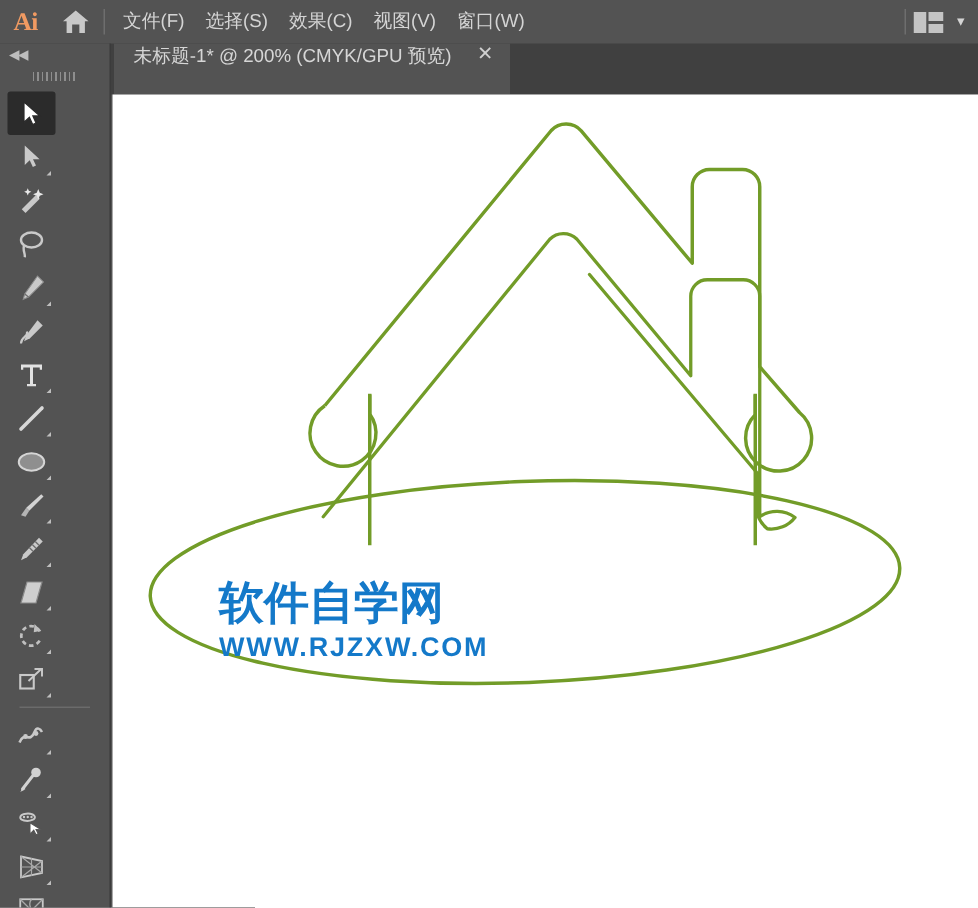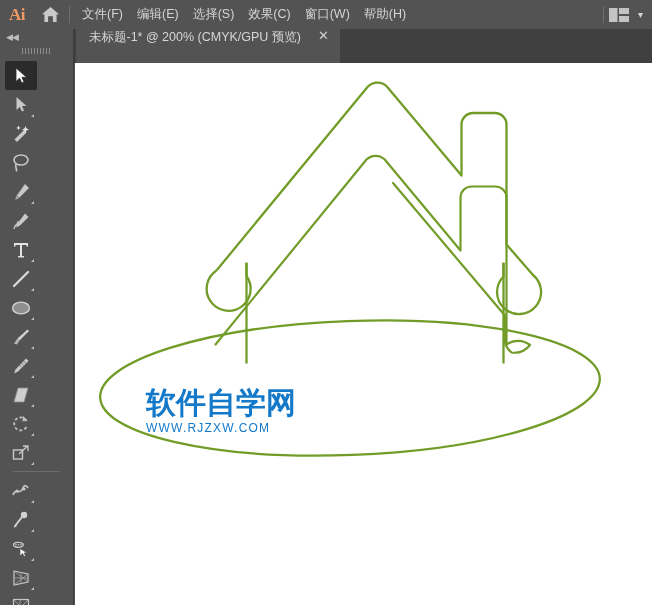--- a/index.html
+++ b/index.html
@@ -113,21 +113,21 @@
     position: absolute; left: 71px; top: 327px;
     user-select: none; pointer-events: none;
   }
   #wm-cn {
     color: #1479c9; font-size: 30px; font-weight: bold;
     font-family: Liberation Mono, monospace;
     letter-spacing: 0px; line-height: 1.05;
     text-shadow: 1px 1px 0 rgba(255,255,255,0.7);
   }
   #wm-url {
-    color: #1479c9; font-size: 12px; font-weight: normal;
+    color: #1479c9; font-size: 18px; font-weight: bold;
     font-family: "Liberation Sans", "DejaVu Sans", sans-serif;
     letter-spacing: 1.2px; margin-top: -1px;
   }
 </style>
 </head>
 <body>
 
 <div id="app">
 
   <div id="menubar">
@@ -136,25 +136,24 @@
     <div id="home-btn">
       <svg width="19" height="17" viewBox="0 0 19 17">
         <path d="M9.5 1 L18 8.2 L15.6 8.2 L15.6 16 L11.9 16 L11.9 10.3 L7.1 10.3 L7.1 16 L3.4 16 L3.4 8.2 L1 8.2 Z" fill="#c9c9c9"></path>
       </svg>
     </div>
 
     <div class="mb-sep"></div>
 
     <div id="menu-items">
       <div class="menu-item">文件(F)</div>
-      <div class="menu-item">编辑(E)</div>
       <div class="menu-item">选择(S)</div>
       <div class="menu-item">效果(C)</div>
+      <div class="menu-item">视图(V)</div>
       <div class="menu-item">窗口(W)</div>
-      <div class="menu-item">帮助(H)</div>
     </div>
 
     <div id="menu-right">
       <div class="mb-sep"></div>
       <div id="ws-icon">
         <svg width="20" height="14" viewBox="0 0 20 14">
           <rect x="0" y="0" width="8.5" height="14" fill="#c4c4c4"></rect>
           <rect x="10" y="0" width="10" height="6" fill="#c4c4c4"></rect>
           <rect x="10" y="8" width="10" height="6" fill="#c4c4c4"></rect>
         </svg>

